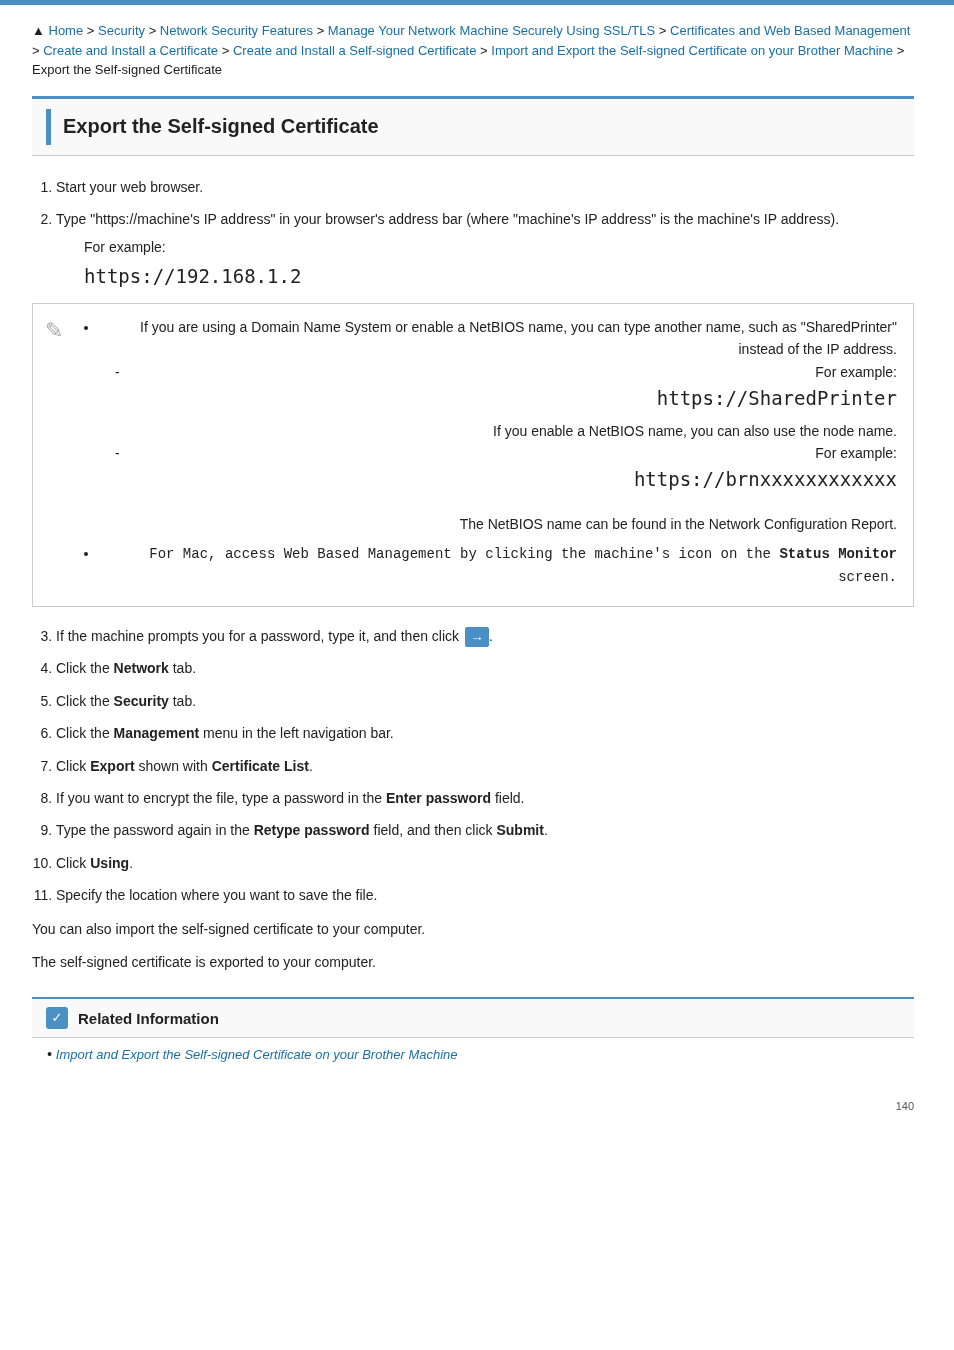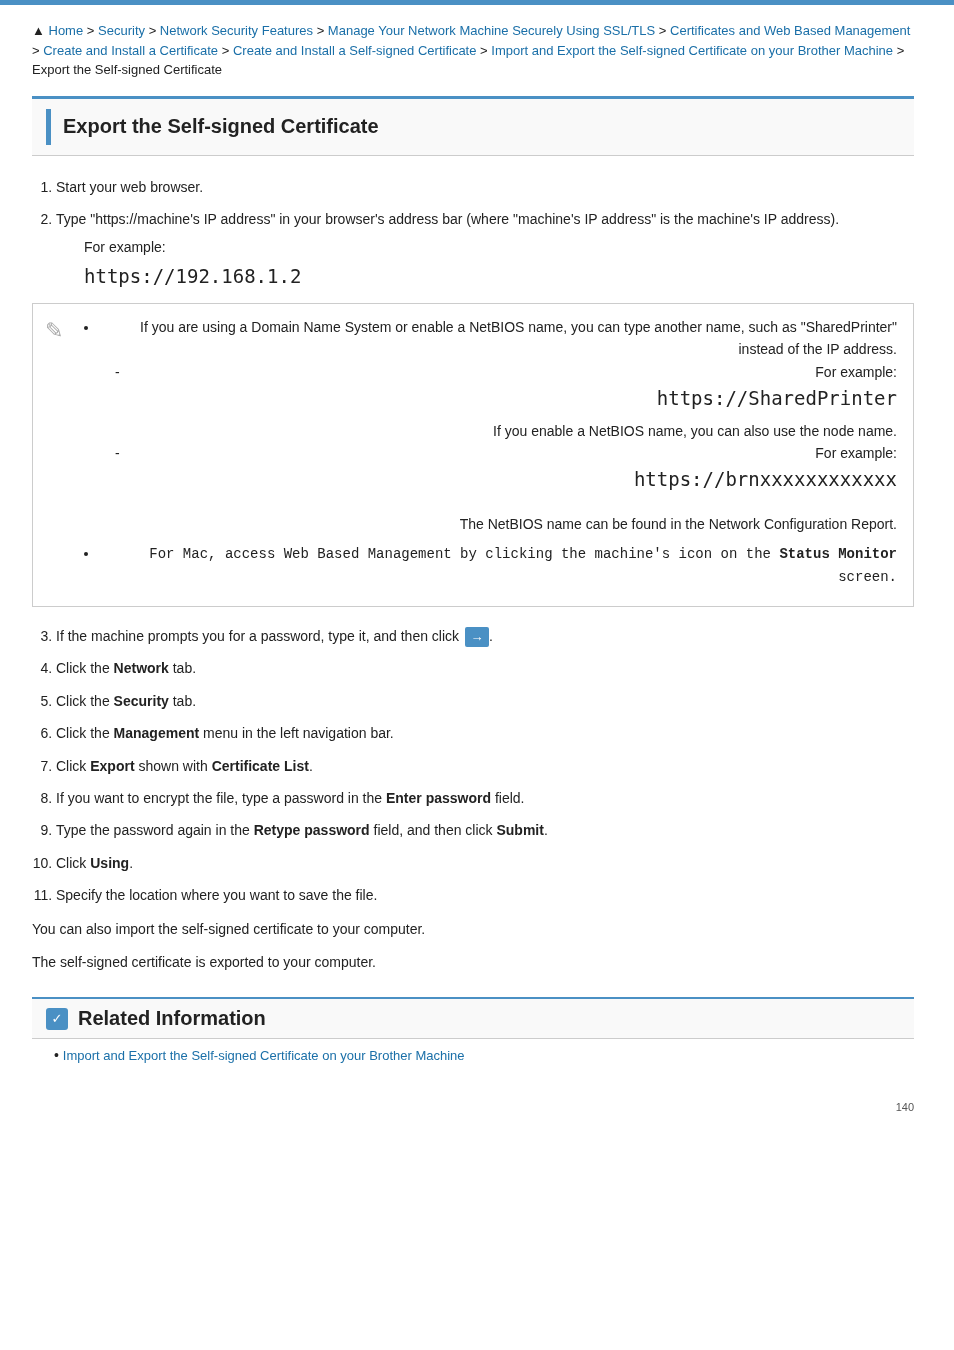--- a/index.html
+++ b/index.html
@@ -158,26 +158,27 @@
       height: 22px;
       line-height: 22px;
       text-align: center;
       border-radius: 3px;
       font-size: 13px;
       margin-right: 10px;
       flex-shrink: 0;
     }
     .related-title {
       font-weight: bold;
-      font-size: 20px;
+      font-size: 15px;
     }
     .related-links {
       margin-top: 8px;
-      margin-left: 22px;
+      margin-left: 15px;
       padding-bottom: 8px;
+      font-style: italic;
     }
     .related-links a {
       color: #1a6fa8;
       text-decoration: none;
       font-size: 13px;
     }
 
     .page-number {
       text-align: right;
       font-size: 11px;

